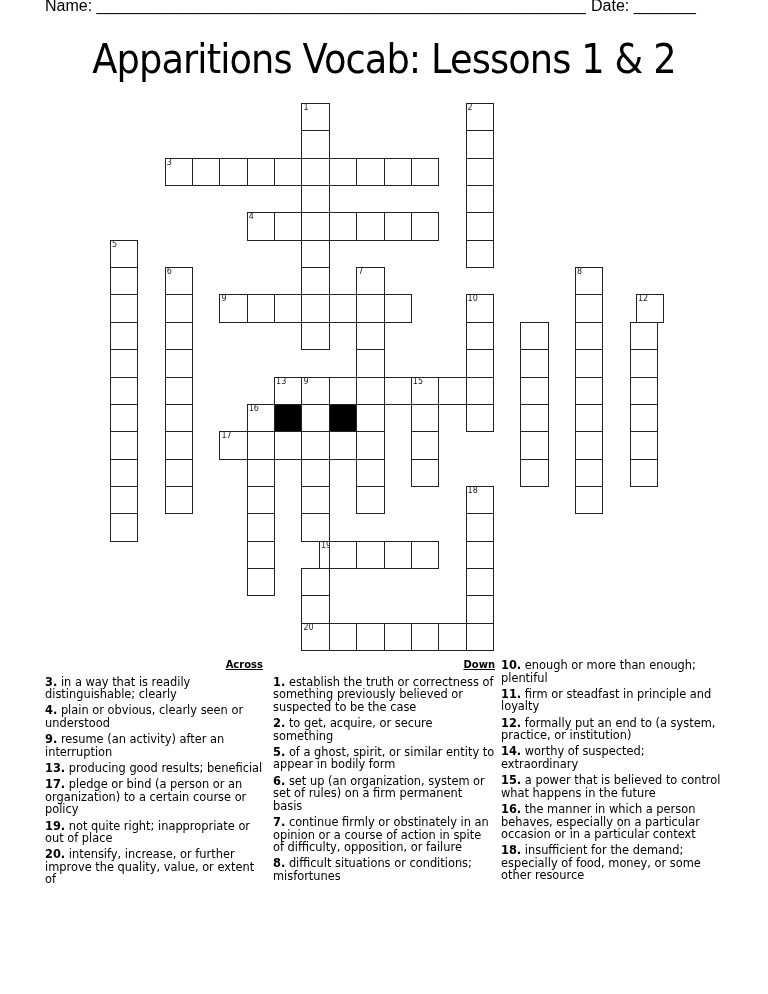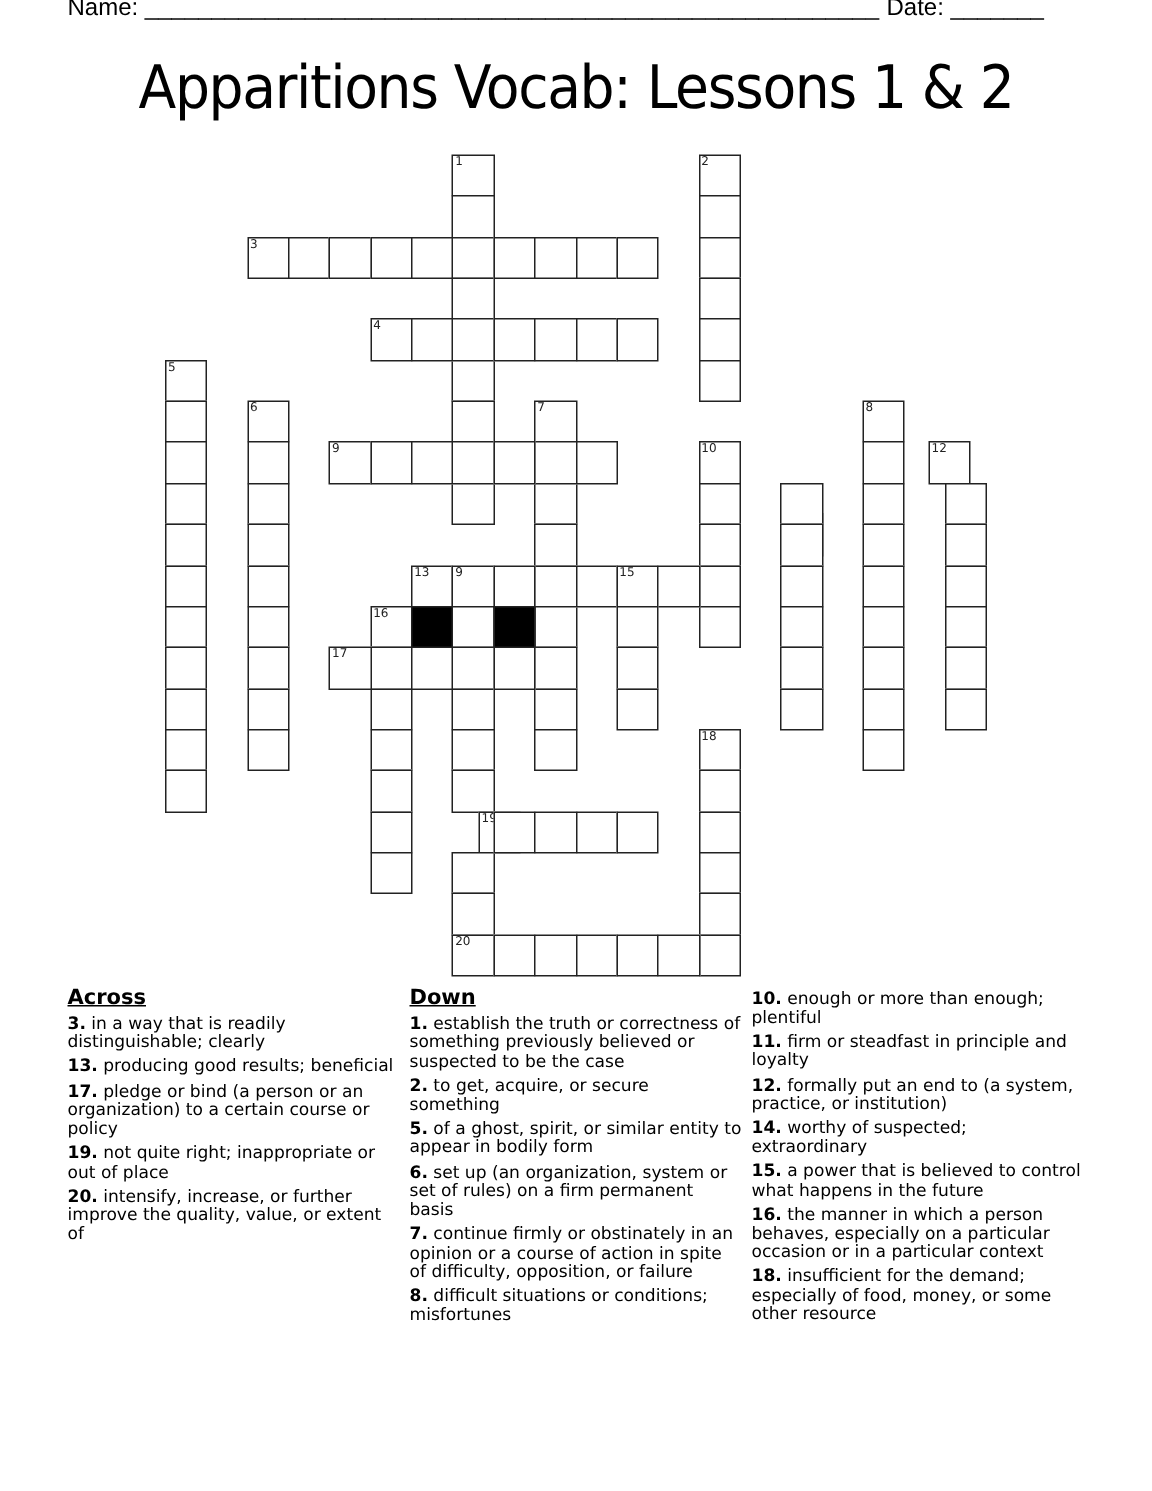--- a/index.html
+++ b/index.html
@@ -9,21 +9,21 @@
   .hdr-date { left: 591px; }
   .title { position: absolute; top: 36px; left: 0; width: 768px; text-align: center; font-family: "DejaVu Sans", sans-serif; font-size: 40px; letter-spacing: -1px; transform: scaleX(0.92); transform-origin: 384px 0; color: #000; }
   #grid { position: absolute; left: 0; top: 0; width: 768px; height: 660px; }
   .cell { position: absolute; box-sizing: border-box; width: 28.4px; height: 28.4px; border: 1.6px solid #222; background: #fff; }
   .cell.black { background: #000; }
   .cell .num { position: absolute; left: 1px; top: -1px; font-size: 8px; font-family: "DejaVu Sans", sans-serif; color: #222; line-height: 10px; }
   .clues { position: absolute; top: 659px; font-family: "DejaVu Sans", sans-serif; font-size: 11.4px; line-height: 12.6px; color: #000; }
   .col1 { left: 45px; width: 218px; }
   .col2 { left: 273px; width: 222px; }
   .col3 { left: 501px; width: 222px; }
-  .clues h3 { margin: 0 0 4px 0; font-size: 14px; font-weight: bold; text-decoration: underline; }
+  .clues h3 { margin: 0 0 4px 0; font-size: 10px; font-weight: bold; text-decoration: underline; text-align: right; }
   .clue { margin-bottom: 3.6px; }
   .clue b { font-weight: bold; }
 </style>
 </head>
 <body>
 
 <div class="hdr hdr-name">Name: _______________________________________________________</div>
 <div class="hdr hdr-date">Date: _______</div>
 
 <div class="title">Apparitions Vocab: Lessons 1 &amp; 2</div>
@@ -129,21 +129,21 @@
     <div class="cell" style="left: 465.55px; top: 403.85px;"></div>
     <div class="cell" style="left: 520.25px; top: 294.45px; margin-top: 48px;">
       <span class="num">11</span>
     </div>
     <div class="cell" style="left: 520.25px; top: 321.8px;"></div>
     <div class="cell" style="left: 520.25px; top: 349.15px;"></div>
     <div class="cell" style="left: 520.25px; top: 376.5px;"></div>
     <div class="cell" style="left: 520.25px; top: 403.85px;"></div>
     <div class="cell" style="left: 520.25px; top: 431.2px;"></div>
     <div class="cell" style="left: 520.25px; top: 458.55px;"></div>
-    <div class="cell" style="left: 619px; top: 294.45px;">
+    <div class="cell" style="left: 636px; top: 294.45px;">
       <span class="num">12</span>
     </div>
     <div class="cell" style="left: 629.65px; top: 321.8px;"></div>
     <div class="cell" style="left: 629.65px; top: 349.15px;"></div>
     <div class="cell" style="left: 629.65px; top: 376.5px;"></div>
     <div class="cell" style="left: 629.65px; top: 403.85px;"></div>
     <div class="cell" style="left: 629.65px; top: 431.2px;"></div>
     <div class="cell" style="left: 629.65px; top: 458.55px;"></div>
     <div class="cell" style="left: 274.1px; top: 376.5px;">
       <span class="num">13</span>
@@ -205,20 +205,22 @@
     <div class="cell" style="left: 410.85px; top: 622.65px;"></div>
     <div class="cell" style="left: 438.2px; top: 622.65px;"></div>
     <div class="cell black" style="left: 274.1px; top: 403.85px;"></div>
     <div class="cell black" style="left: 328.8px; top: 403.85px;"></div>
   </div>
 
 <div class="clues col1">
   <h3>Across</h3>
   <div id="across-list">
       <div class="clue"><b>3.</b><span> in a way that is readily distinguishable; clearly</span></div>
+      <div class="clue"><b>4.</b><span> plain or obvious, clearly seen or understood</span></div>
+      <div class="clue"><b>9.</b><span> resume (an activity) after an interruption</span></div>
       <div class="clue"><b>13.</b><span> producing good results; beneficial</span></div>
       <div class="clue"><b>17.</b><span> pledge or bind (a person or an organization) to a certain course or policy</span></div>
       <div class="clue"><b>19.</b><span> not quite right; inappropriate or out of place</span></div>
       <div class="clue"><b>20.</b><span> intensify, increase, or further improve the quality, value, or extent of</span></div>
     </div>
 </div>
 
 <div class="clues col2">
   <h3>Down</h3>
   <div id="down-list">

